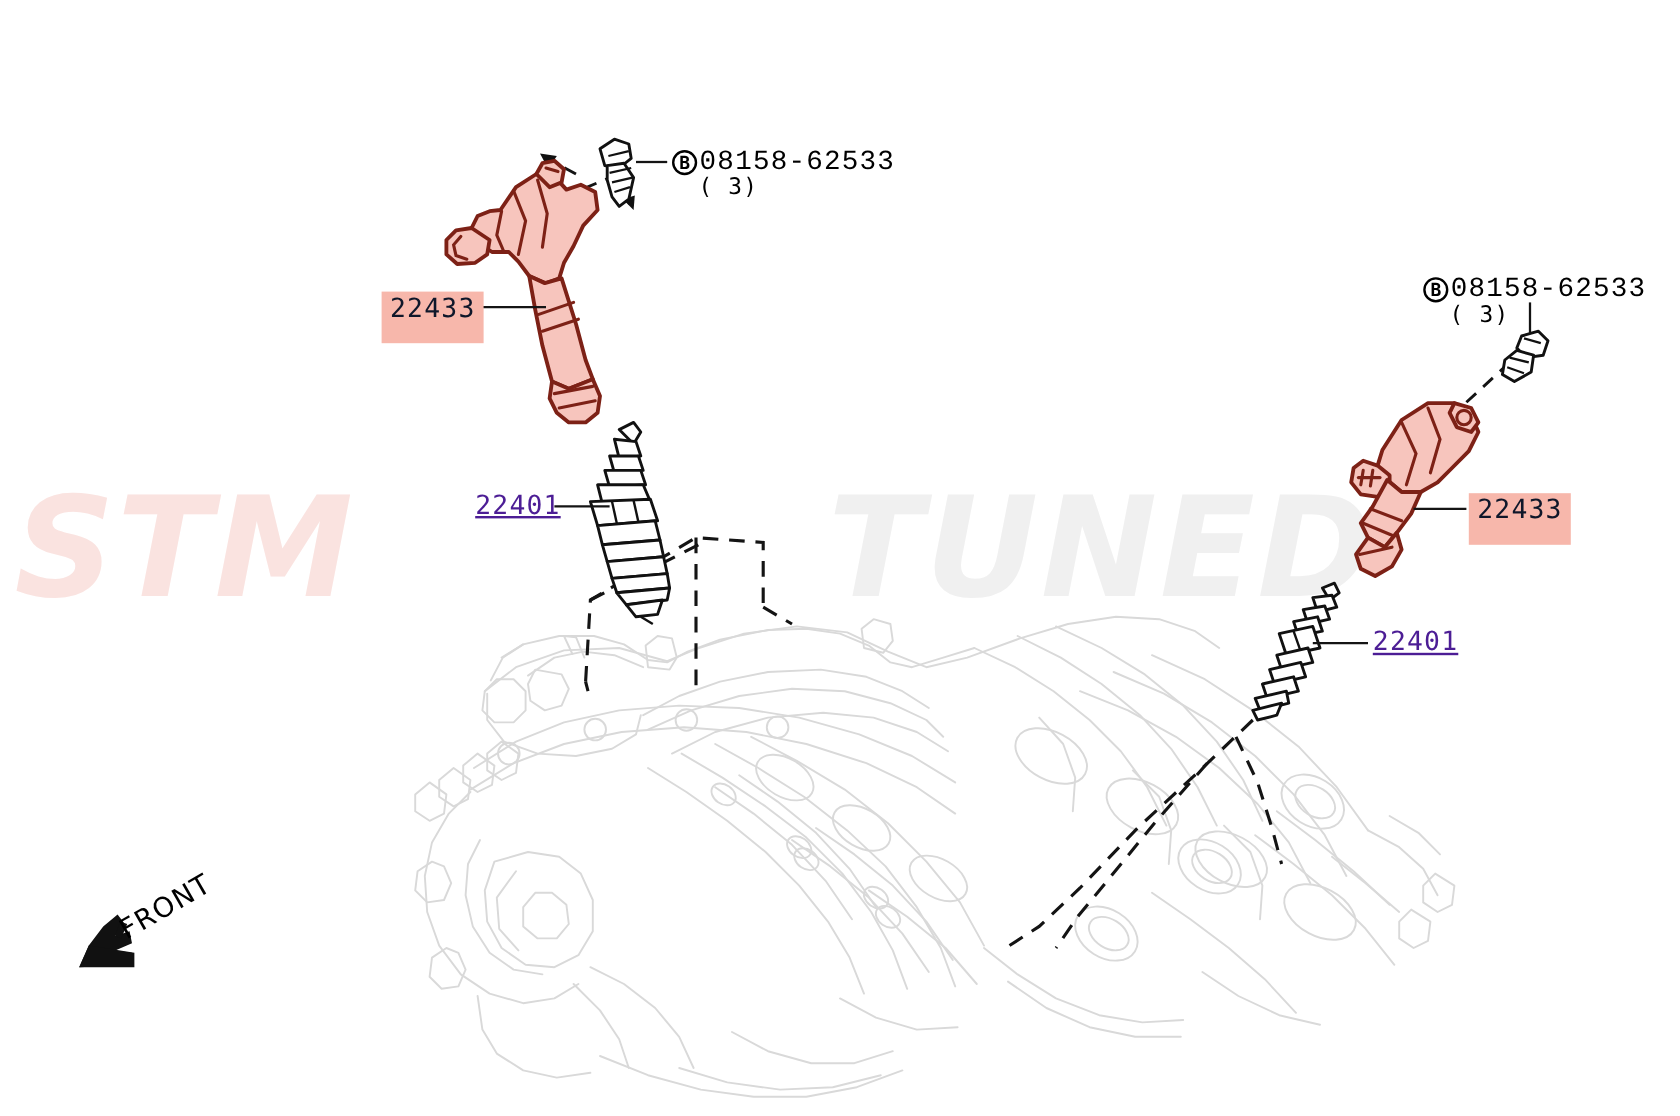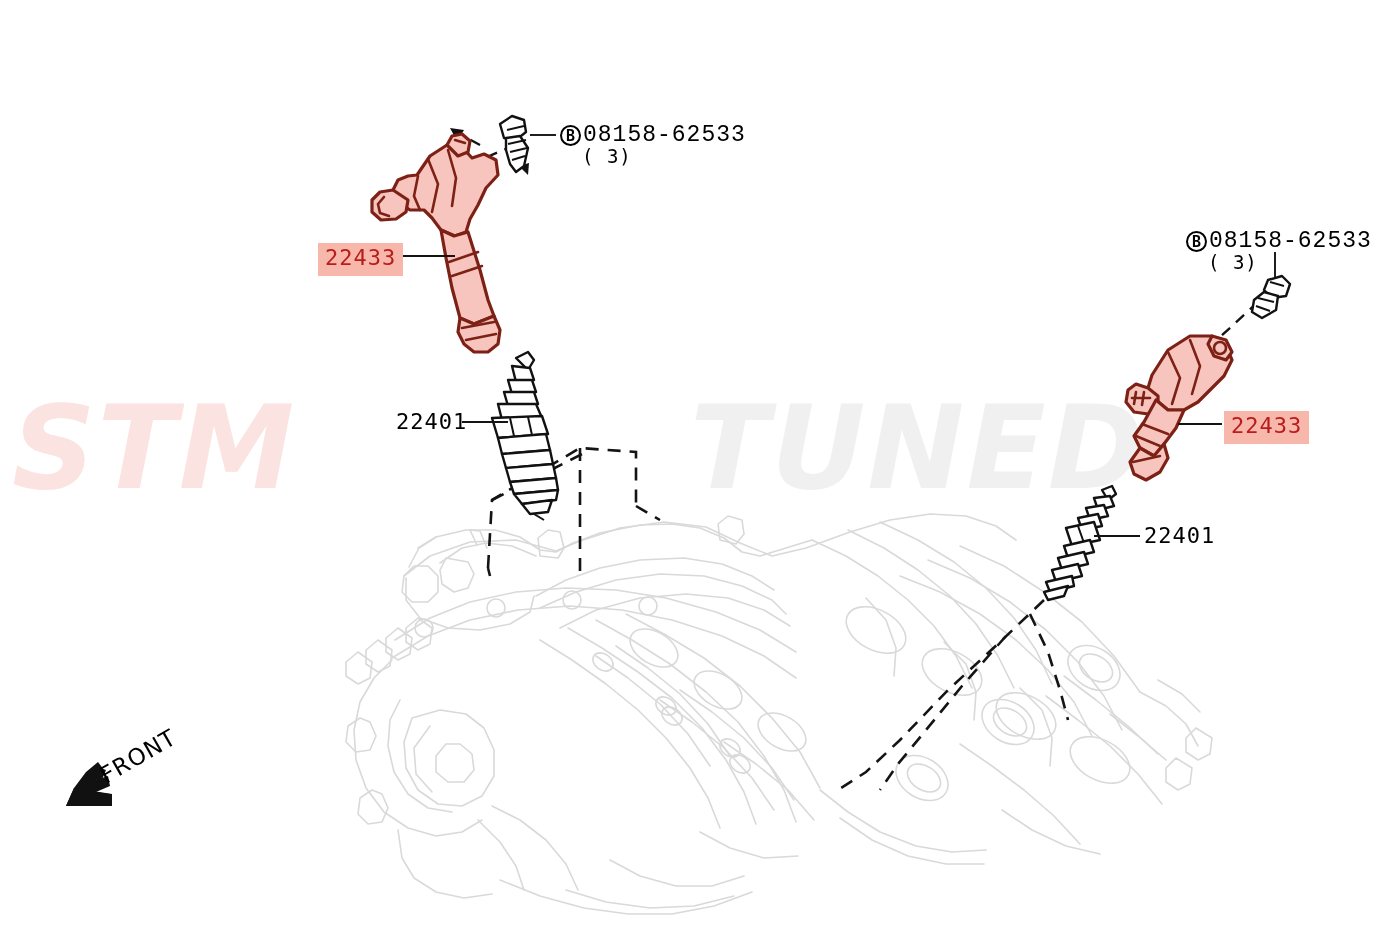--- a/index.html
+++ b/index.html
@@ -21,21 +21,21 @@
     position: absolute;
     left: 0;
     top: 0;
     width: 1400px;
     height: 930px;
   }
 
   
   .watermark {
     position: absolute;
-    top: 388px;
+    top: 398px;
     left: 0;
     width: 1193px;
     height: 120px;
     pointer-events: none;
     user-select: none;
     white-space: nowrap;
     font-family: "DejaVu Sans", "Liberation Sans", sans-serif;
     font-weight: 900;
     font-style: italic;
     font-size: 116px;
@@ -59,25 +59,26 @@
   .label {
     position: absolute;
     font-family: "DejaVu Sans Mono", "Liberation Mono", monospace;
     font-size: 22px;
     letter-spacing: 1px;
     white-space: nowrap;
     color: #1a1a1a;
   }
   .label.hl {
     background: #f7b7ab;
-    color: #b91c1c;
-    padding: 2px 7px 6px 7px;
+    color: #0f172a;
+    padding: 2px 7px 16px 7px;
   }
   .label.plain {
-    color: #000000;
+    color: #4c1d95;
+    text-decoration: underline;
   }
 
   
   .bolt-callout {
     position: absolute;
     font-family: "DejaVu Sans Mono", "Liberation Mono", monospace;
     color: #000000;
     white-space: nowrap;
   }
   .bolt-callout .bc-row {

